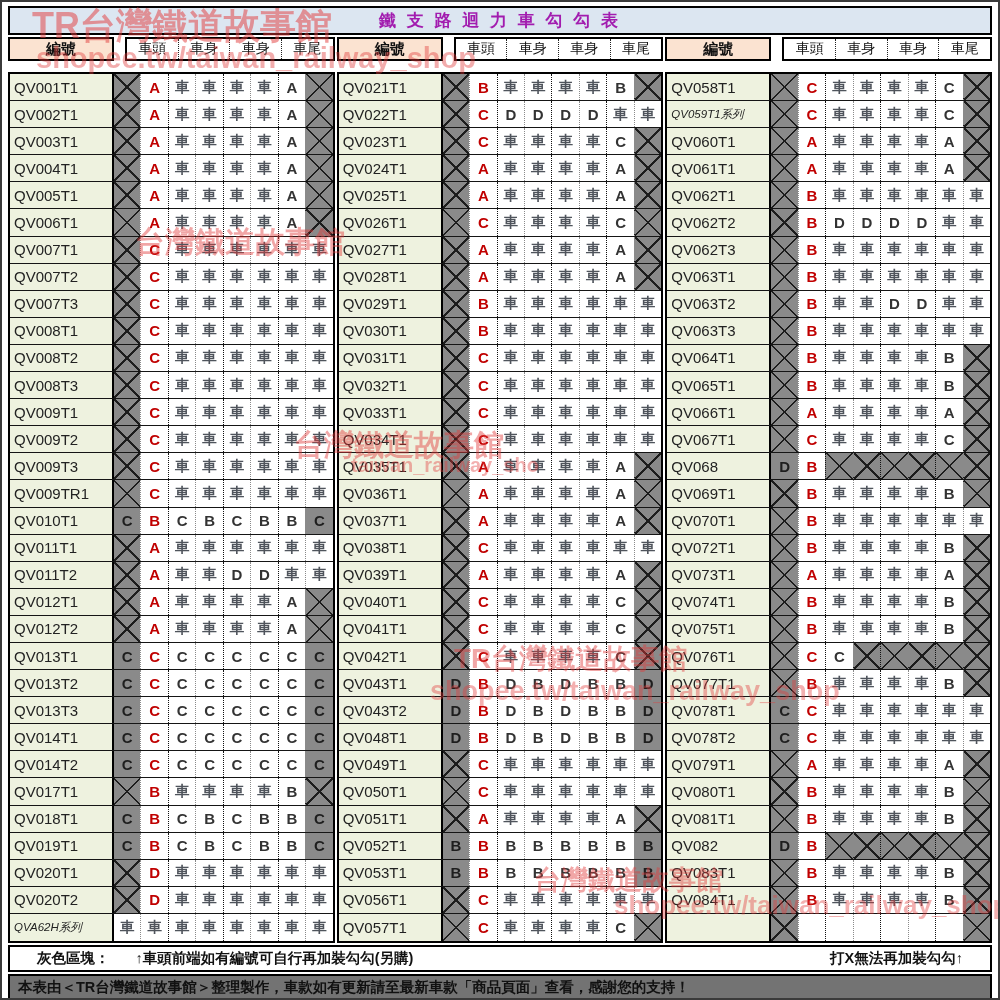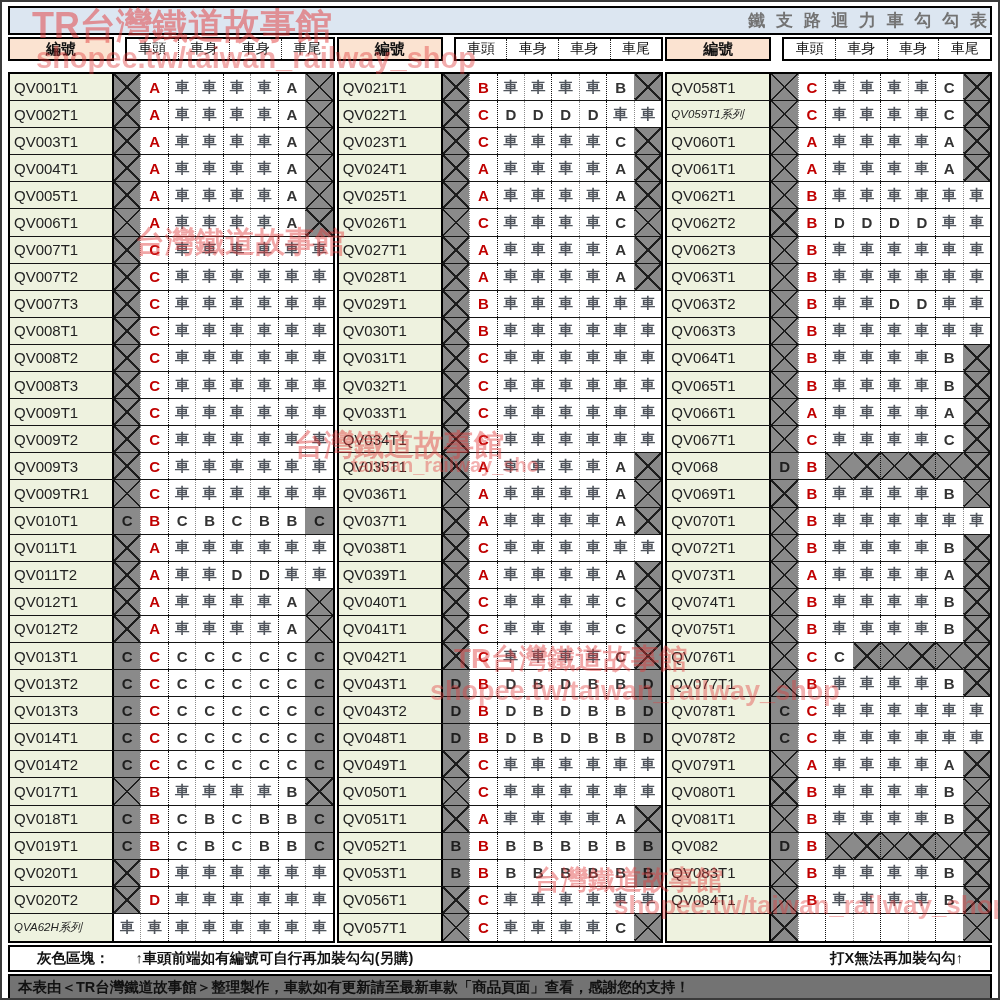--- a/index.html
+++ b/index.html
@@ -5,21 +5,21 @@
   html,body{margin:0;padding:0;background:#fff;}
   .page{
     width:1000px;height:1000px;box-sizing:border-box;position:relative;
     border:2px solid #3a3a3a;background:#fff;overflow:hidden;
     font-family:"Liberation Sans","DejaVu Sans",sans-serif;
   }
   
   .title-bar{
     margin:4px 6px 2px 6px;height:25px;line-height:25px;
     background:var(--title-bg,#dce6f1);border:2px solid #000;
-    text-align:right;font-weight:bold;font-size:17px;letter-spacing:3px;color:#737373;
+    text-align:center;font-weight:bold;font-size:17px;letter-spacing:3px;color:#a21caf;
   }
   
   .tbl{margin:0 6px;display:flex;gap:2px;}
   .group{flex:1;display:flex;flex-direction:column;min-width:0;}
   .hdr-row{display:flex;gap:11px;height:24px;margin-bottom:11px;}
   .hdr-id{
     width:106px;box-sizing:border-box;border:2px solid #000;background:var(--header-bg,#fbe3d1);
     font-weight:bold;font-size:15px;color:#111;display:flex;align-items:center;justify-content:center;
   }
   .hdr-cols{flex:1;display:flex;border:2px solid #000;box-sizing:border-box;background:#fff;min-width:0;}

